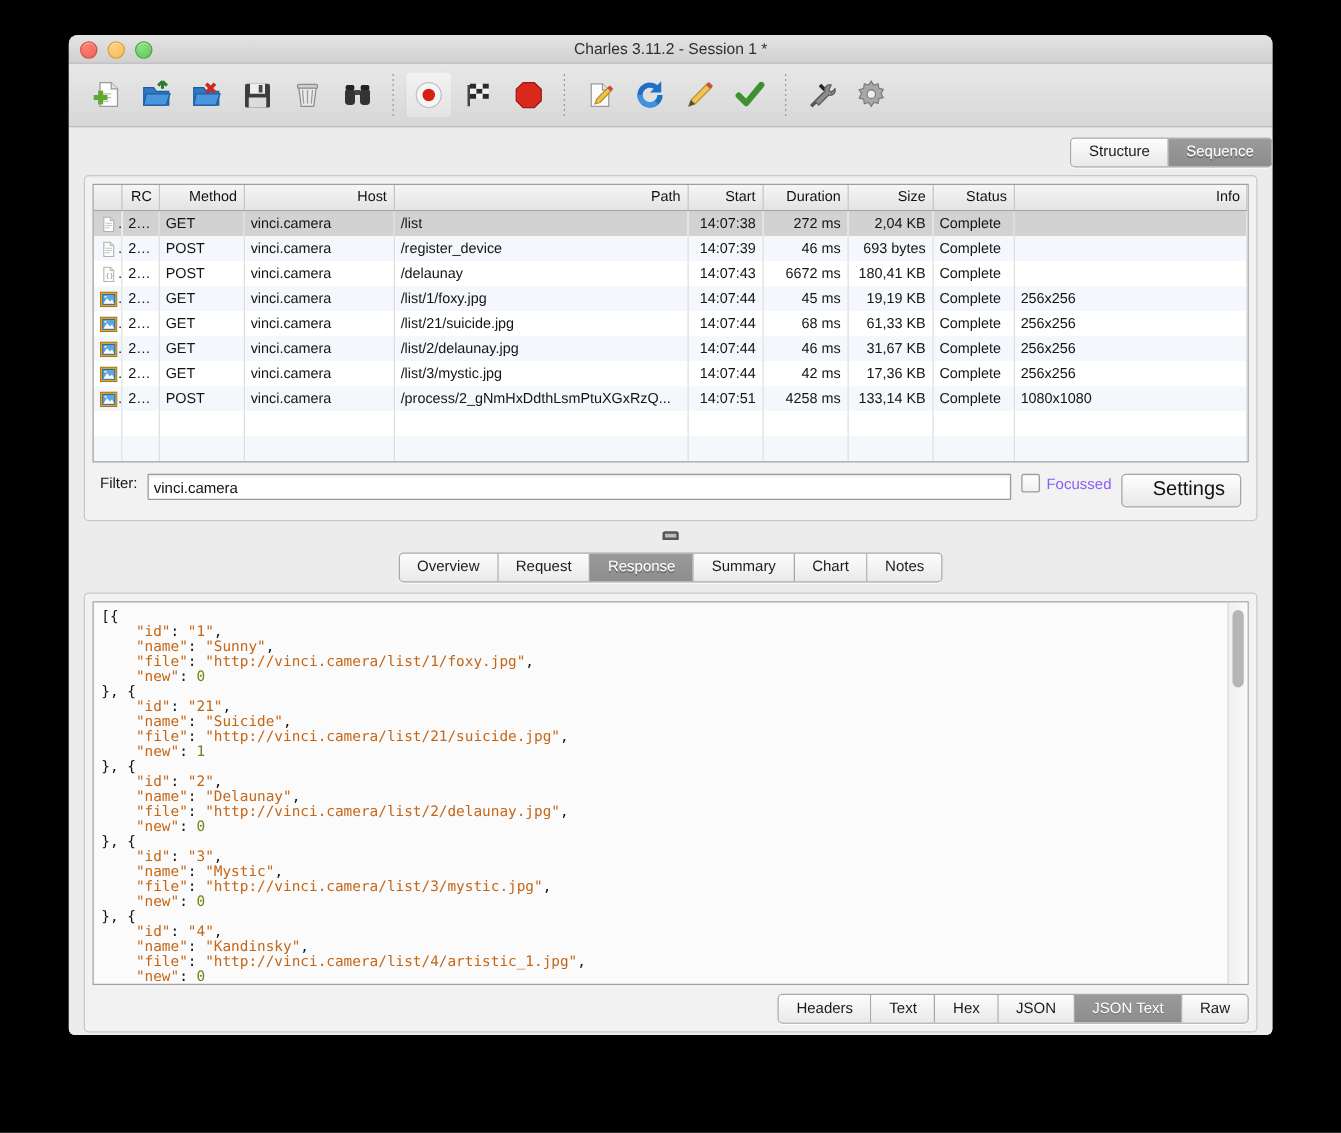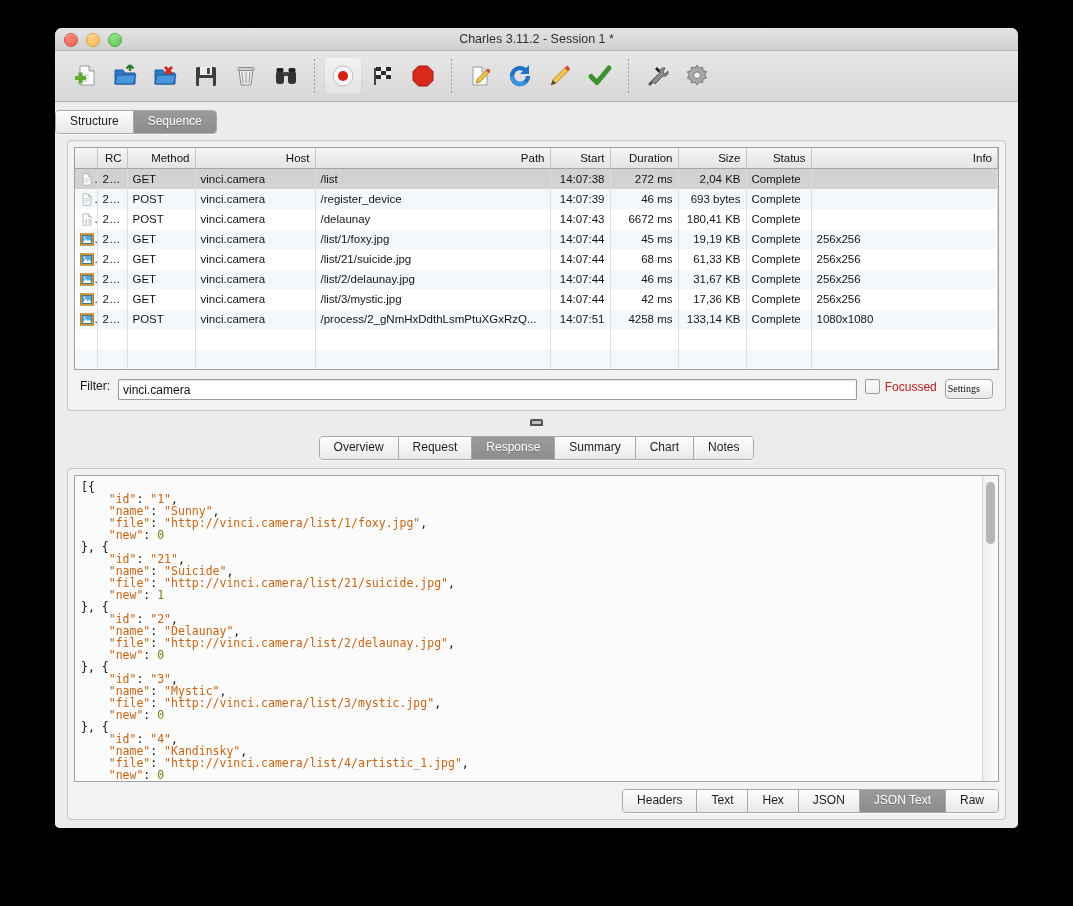--- a/index.html
+++ b/index.html
@@ -92,21 +92,21 @@
     flex: 1;
     background: #ececec;
     display: flex;
     flex-direction: column;
     padding: 0;
     position: relative;
   }
   
   #seg-wrap {
     display: flex;
-    justify-content: flex-start;
+    justify-content: flex-end;
     padding: 8px 0 6px 0;
   }
   .segmented {
     display: inline-flex;
     border: 1px solid #a8a8a8;
     border-radius: 4px;
     overflow: hidden;
     box-shadow: 0 1px 0 rgba(255,255,255,0.8);
   }
   .seg {
@@ -186,37 +186,37 @@
     height: 19px;
     border: 1px solid #9a9a9a;
     background: #fff;
     font-size: 12px;
     padding: 0 4px;
     color: #111;
     border-radius: 1px;
     box-shadow: inset 0 1px 2px rgba(0,0,0,0.10);
     font-family: "Liberation Sans", sans-serif;
   }
-  .chk-wrap { display: flex; align-items: center; gap: 5px; font-size: 12px; color: #b91c1c; }
+  .chk-wrap { display: flex; align-items: center; gap: 5px; font-size: 12px; color: #8b5cf6; }
   .chk-box {
     width: 13px; height: 13px;
     border: 1px solid #9b9b9b;
     border-radius: 2px;
     background: linear-gradient(to bottom, #ffffff, #f0f0f0);
     box-shadow: inset 0 1px 1px rgba(0,0,0,0.07);
   }
   .push-btn {
     border: 1px solid #a3a3a3;
     border-radius: 4px;
     background: linear-gradient(to bottom, #fefefe, #e8e8e8);
-    font-size: 10px;
+    font-size: 16px;
     color: #111;
-    padding: 3px 12px 4px 2px;
+    padding: 3px 12px 4px 24px;
     box-shadow: 0 1px 0 rgba(255,255,255,0.7);
-    font-family: Liberation Serif, serif;
+    font-family: Liberation Sans, sans-serif;
   }
   
   #splitter {
     height: 22px;
     display: flex;
     align-items: center;
     justify-content: center;
   }
   .split-handle {
     width: 13px; height: 7px;

